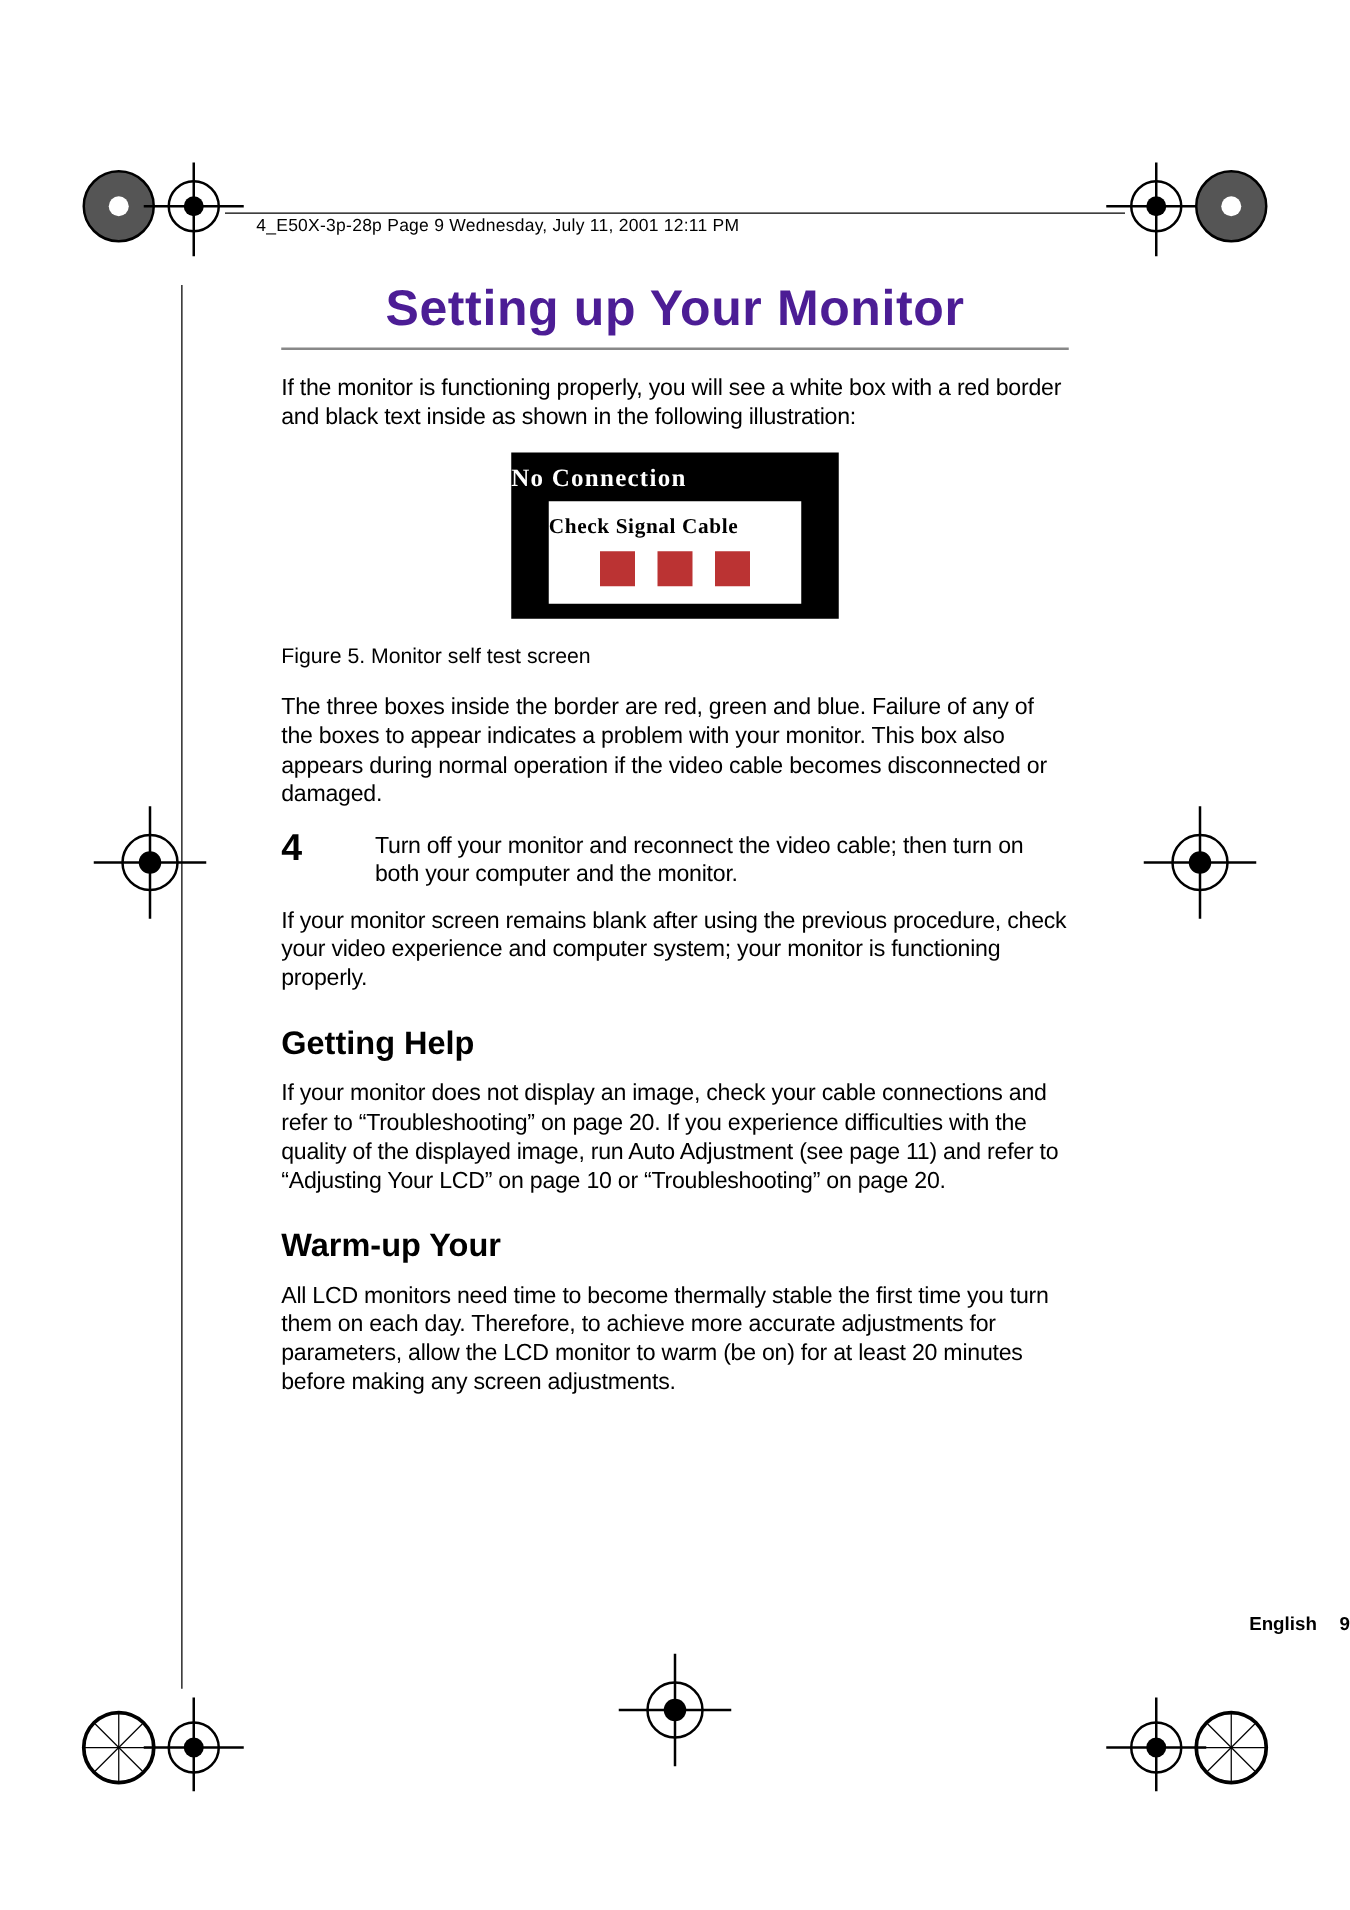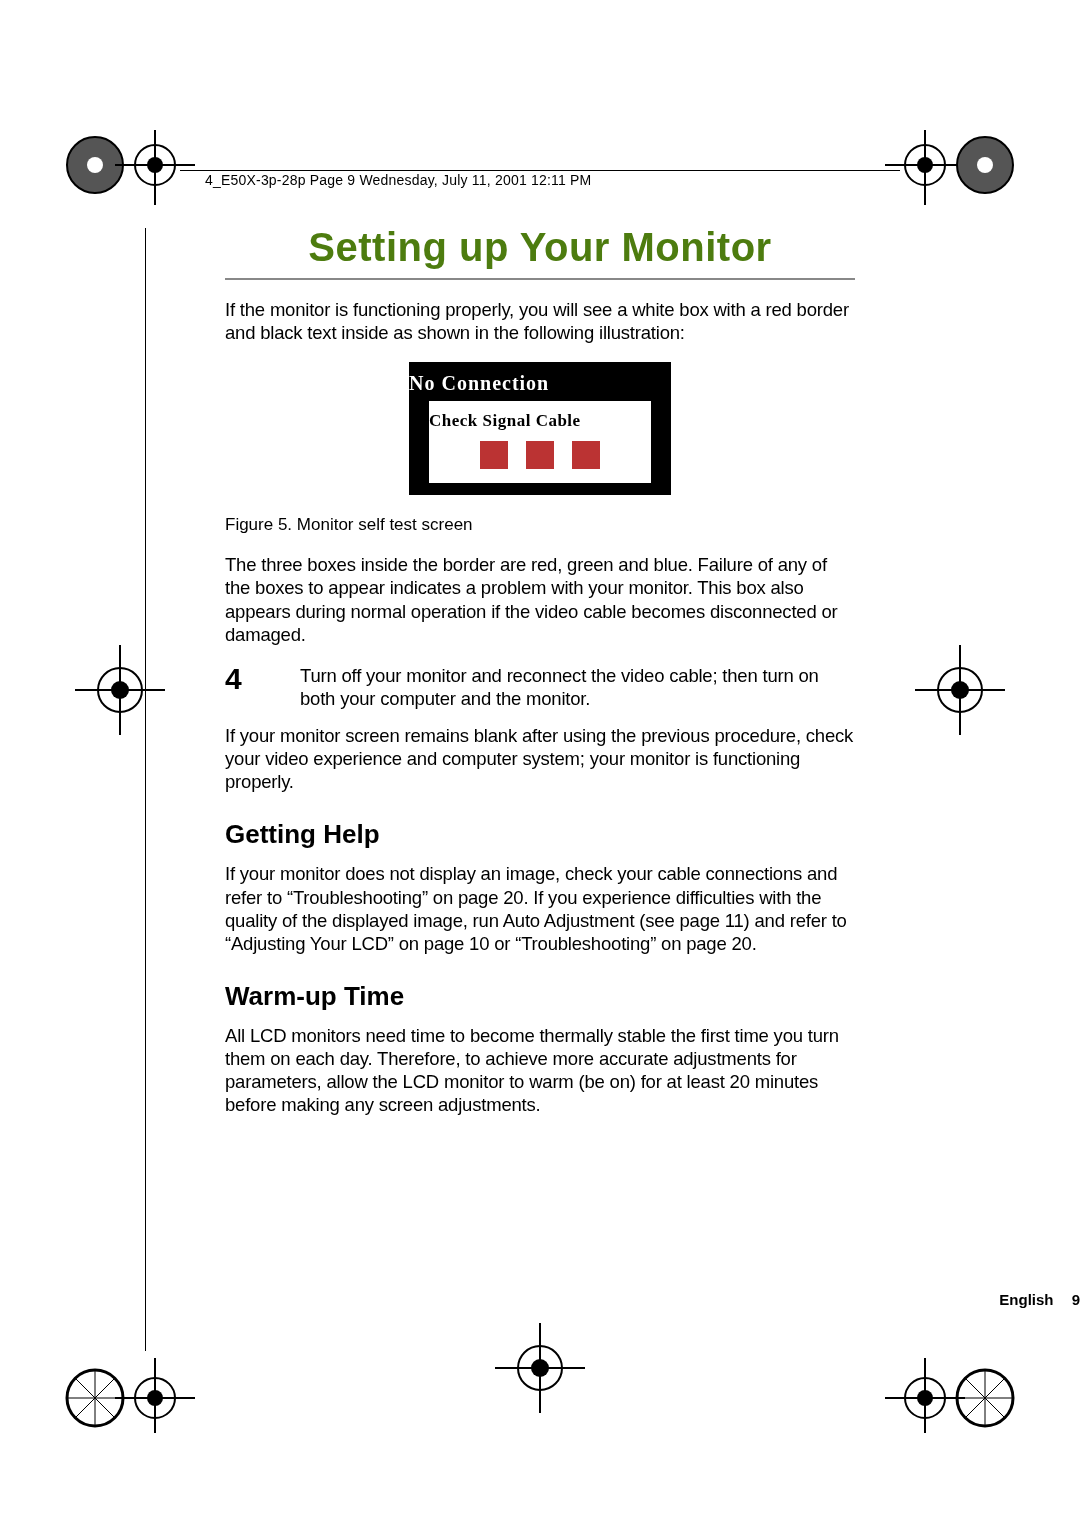--- a/index.html
+++ b/index.html
@@ -56,21 +56,21 @@
     position: absolute;
     left: 225px;
     right: 225px;
     top: 225px;
   }
 
   .title {
     text-align: center;
     font-size: 40px;
     font-weight: 800;
-    color: #4d7c0f;
+    color: #4c1d95;
     letter-spacing: 0.5px;
     margin: 0 0 8px 0;
   }
   .title-rule {
     border: none;
     border-top: 2px solid #888;
     margin: 0 0 18px 0;
   }
 
   .body-text {
@@ -94,21 +94,21 @@
     font-family: Georgia, "Times New Roman", serif;
   }
   .diagram-title {
     font-size: 20px;
     font-weight: bold;
     letter-spacing: 1px;
     margin-bottom: 6px;
   }
   .diagram-whitebox {
     background: #fff;
-    margin: 0 20px;
+    margin: 0 30px;
     padding: 10px 0 14px 0;
     color: #000;
   }
   .diagram-subtitle {
     font-size: 17px;
     font-weight: bold;
     letter-spacing: 0.5px;
     margin-bottom: 10px;
   }
   .rgb-row { display:flex; justify-content:center; gap:18px; }
@@ -288,21 +288,21 @@
     <div class="step-row">
       <div class="step-num">4</div>
       <div class="step-text">Turn off your monitor and reconnect the video cable; then turn on both your computer and the monitor.</div>
     </div>
 
     <p class="body-text">If your monitor screen remains blank after using the previous procedure, check your video experience and computer system; your monitor is functioning properly.</p>
 
     <h2 class="h2">Getting Help</h2>
     <p class="body-text">If your monitor does not display an image, check your cable connections and refer to “Troubleshooting” on page 20. If you experience difficulties with the quality of the displayed image, run Auto Adjustment (see page 11) and refer to “Adjusting Your LCD” on page 10 or “Troubleshooting” on page 20.</p>
 
-    <h2 class="h2">Warm-up Time</h2>
+    <h2 class="h2">Warm-up Your</h2>
     <p class="body-text">All LCD monitors need time to become thermally stable the first time you turn them on each day. Therefore, to achieve more accurate adjustments for parameters, allow the LCD monitor to warm (be on) for at least 20 minutes before making any screen adjustments.</p>
   </div>
 
   <div class="footer">
     <span>English</span>
     <span class="footer-page">9</span>
   </div>
 
 </div>
 

